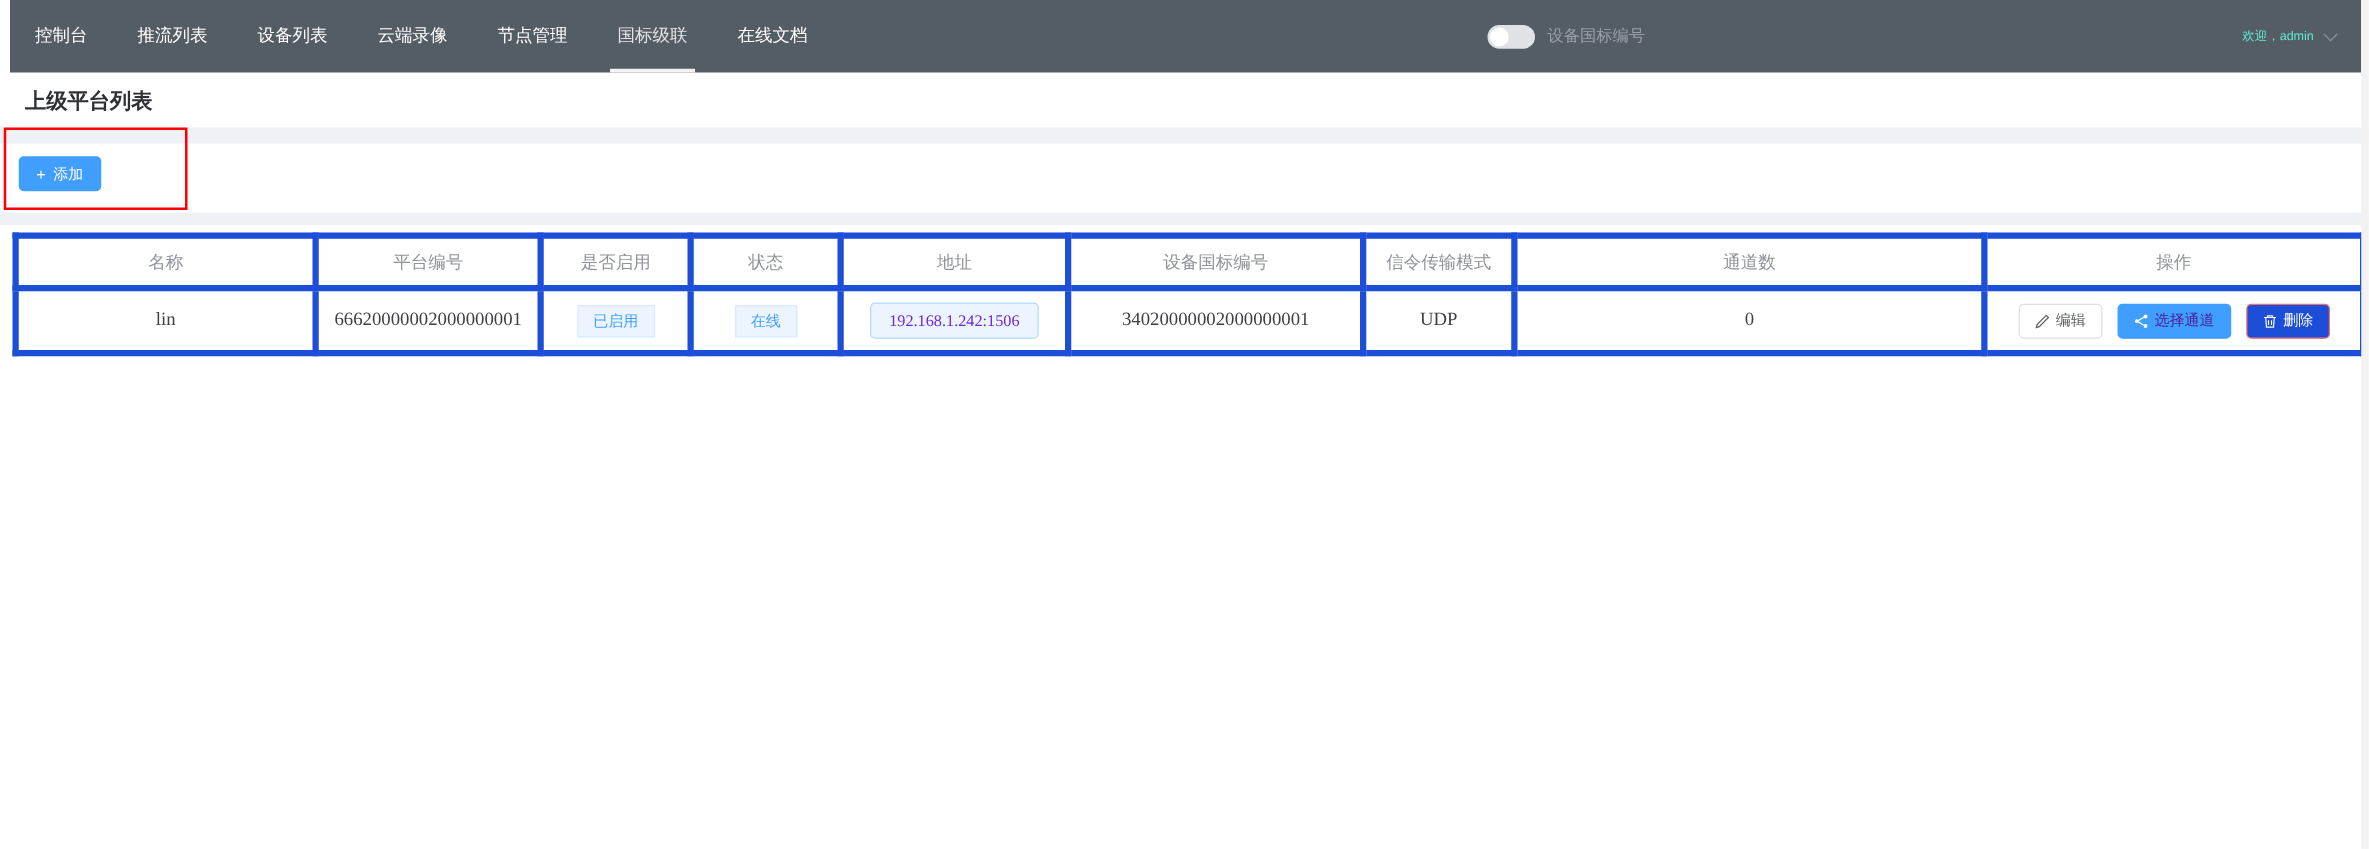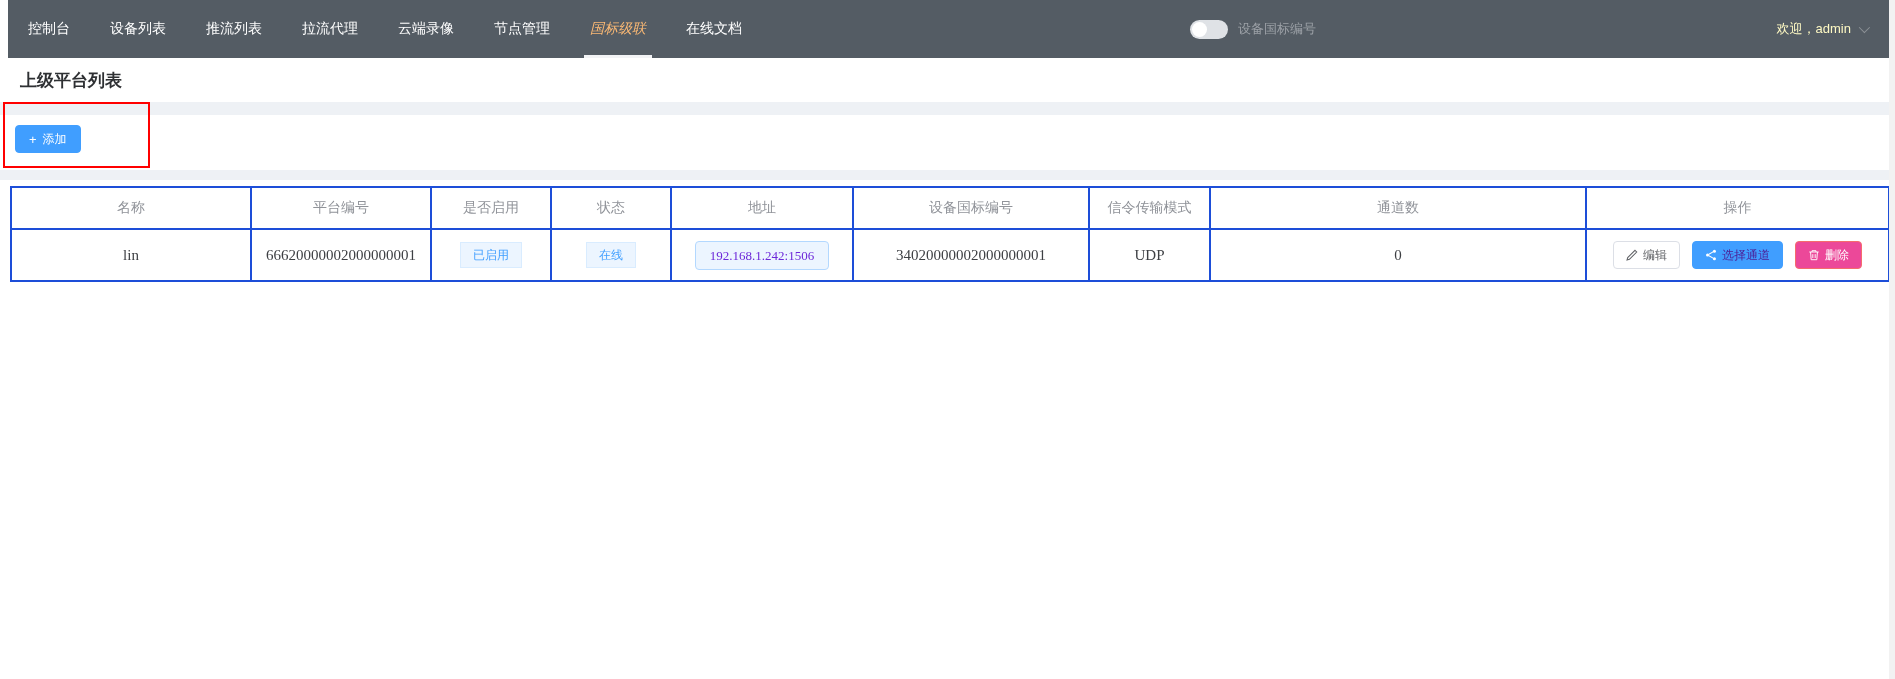--- a/index.html
+++ b/index.html
@@ -4,35 +4,35 @@
 <style>
   * { margin:0; padding:0; box-sizing:border-box; }
   html,body { width:1895px; height:679px; overflow:hidden; background:#ffffff;
     font-family:"Liberation Sans","DejaVu Sans",sans-serif; }
 
   
   .topnav { position:relative; margin-left:8px; margin-right:6px; height:58px;
     background:#545c64; display:flex; align-items:stretch; }
   .nav-item { position:relative; display:flex; align-items:center; padding:16px 20px;
     color:#ffffff; font-size:14px; cursor:pointer; white-space:nowrap; }
-  .nav-item.active { color:#fdba74;font-style:italic; }
+  .nav-item.active { color:#e5e5e5; }
   .nav-item.active::after { content:""; position:absolute; left:14px; right:14px;
     bottom:0; height:3px; background:#f2f3f5; }
 
   .alarm-wrap { position:absolute; left:1182px; top:0; height:58px;
     display:flex; align-items:center; gap:10px; }
   .toggle { width:38px; height:19px; border-radius:10px; background:#dfe2e6;
     position:relative; cursor:pointer; }
   .toggle .knob { position:absolute; left:2px; top:2px; width:15px; height:15px;
     border-radius:50%; background:#ffffff; }
   .alarm-label { font-size:13px; color:#9ca1a7; }
 
   .welcome-wrap { position:absolute; right:22px; top:0; height:58px;
     display:flex; align-items:center; gap:8px; cursor:pointer; }
-  .welcome-text { font-size:13px; color:#fef9c3; }
+  .welcome-text { font-size:10px; color:#5eead4; }
   .chevron { width:8px; height:8px; border-right:1.5px solid #8c9196;
     border-bottom:1.5px solid #8c9196; transform:rotate(45deg) translateY(-2px); }
 
   
   .titlebar { height:44px; background:#ffffff; display:flex; align-items:center;
     padding-left:20px; }
   .page-title { font-size:17px; font-weight:bold; color:#2e3033; }
 
   .gap { background:#eef1f5; }
   .gap1 { height:13px; }
@@ -46,61 +46,58 @@
   .plus-glyph { font-size:13px; line-height:1; }
 
   
   .red-annotation { position:absolute; left:3px; top:102px; width:147px; height:66px;
     border:2px solid #ff0000; z-index:50; pointer-events:none; }
 
   
   .table-panel { height:499px; background:#ffffff; }
   table.grid { border-collapse:collapse; table-layout:fixed; width:1878px;
     margin:6px 0 0 10px; }
-  table.grid th, table.grid td { border:2px solid #1d4ed8; text-align:center;
+  table.grid th, table.grid td { border:5px solid #1d4ed8; text-align:center;
     overflow:hidden; white-space:nowrap; }
   table.grid th { height:42px; font-size:14px; font-weight:500; color:#909399;
     background:#ffffff; }
   table.grid td { height:52px; font-size:15px; color:#3d3f43;
     font-family:"Liberation Serif","DejaVu Serif",serif; }
 
   .tag { display:inline-block; padding:6px 12px; font-size:12px; line-height:1;
     color:#409EFF; background:#ecf5ff; border:1px solid #d9ecff; border-radius:0;
     font-family:"Liberation Sans","DejaVu Sans",sans-serif; }
   .addr-tag { display:inline-block; padding:7px 14px; font-size:13px; line-height:1;
     color:#6d28d9; background:#ecf5ff; border:1px solid #b3d8ff; border-radius:4px;
     font-family:"Liberation Serif","DejaVu Serif",serif; }
 
   .actions { display:flex; align-items:center; justify-content:center; gap:12px; }
   .btn { height:28px; padding:0 12px; border-radius:4px; font-size:12px;
     display:inline-flex; align-items:center; gap:5px; cursor:pointer;
     font-family:"Liberation Sans","DejaVu Sans",sans-serif; }
   .btn-edit { background:#ffffff; border:1px solid #dcdfe6; color:#606266; }
   .btn-primary { background:#409EFF; border:1px solid #409EFF; color:#4c1d95; }
-  .btn-danger { background:#ec4899; border:1px solid #F56C6C; color:#ffffff; }
+  .btn-danger { background:#1d4ed8; border:1px solid #F56C6C; color:#ffffff; }
 
   
   .scroll-strip { position:absolute; right:0; top:0; width:6px; height:679px;
     background:#f2f2f2; }
 </style>
 </head>
 <body>
 
 <div class="topnav">
   <div class="nav-item">
       <span>控制台</span>
     </div>
   <div class="nav-item">
+      <span>推流列表</span>
+    </div>
+  <div class="nav-item">
       <span>设备列表</span>
-    </div>
-  <div class="nav-item">
-      <span>推流列表</span>
-    </div>
-  <div class="nav-item">
-      <span>拉流代理</span>
     </div>
   <div class="nav-item">
       <span>云端录像</span>
     </div>
   <div class="nav-item">
       <span>节点管理</span>
     </div>
   <div class="nav-item active">
       <span>国标级联</span>
     </div>

